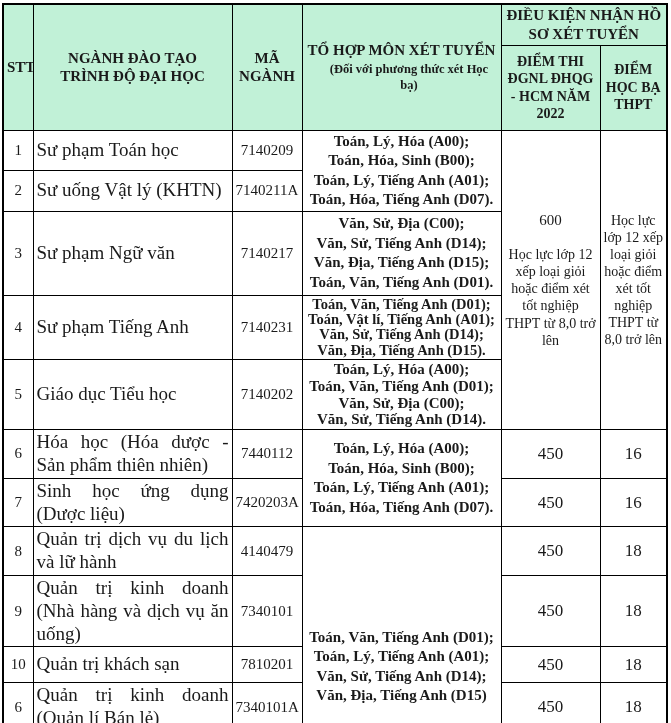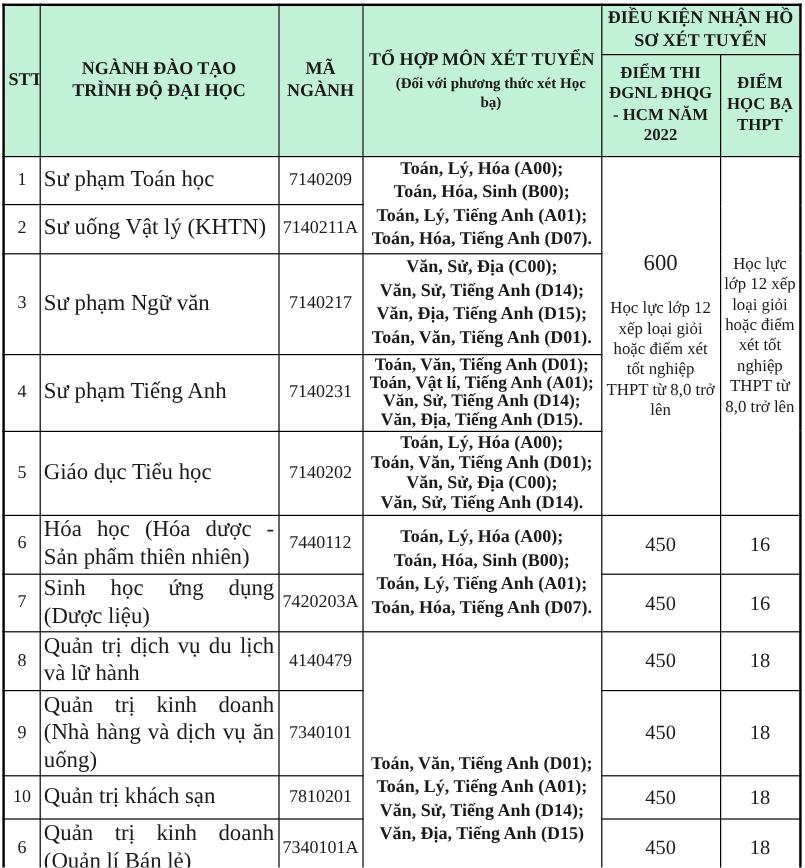--- a/index.html
+++ b/index.html
@@ -34,21 +34,21 @@
   .adm thead th.sub { font-size: 14px; }
   .hdr-note { font-size: 12.5px; font-weight: bold; display: block; margin-top: 2px; margin-left: 15px; }
   .c-stt   { text-align: center; font-size: 15px; }
   .c-name  { text-align: justify; font-size: 19px; padding: 2px 5px; line-height: 1.2; }
   .c-code  { text-align: center; font-size: 15px; }
   .c-tohop { text-align: center; font-size: 15px; line-height: 1.3; font-weight: bold; }
   .c-tohop.lh-tight { line-height: 1.06; font-size: 14.5px; }
   .c-tohop.lh-mid   { line-height: 1.12; }
   .c-score { text-align: center; font-size: 17px; }
   .c-cond  { text-align: center; font-size: 14px; line-height: 1.22; padding: 2px 3px; }
-  .cond-score { font-size: 19px; display: block; text-align: center; }
+  .cond-score { font-size: 15px; display: block; text-align: center; }
   .cond-gap { height: 17px; }
   .va-top { vertical-align: top; padding-top: 3px; }
 </style>
 </head>
 <body>
 
 <table class="adm">
   <colgroup>
     <col style="width:30px">
       <col style="width:199px">

